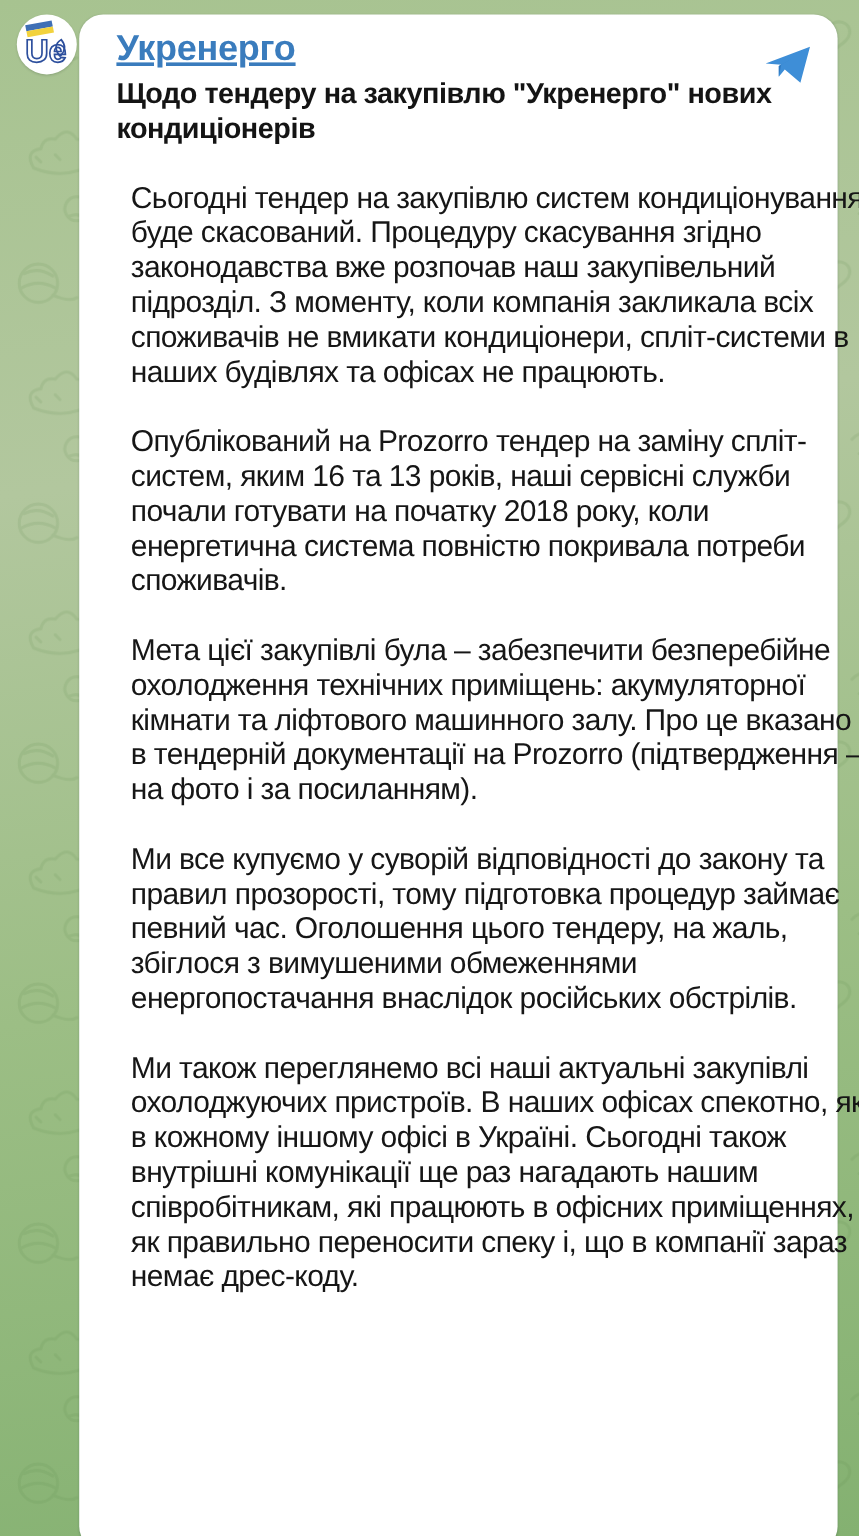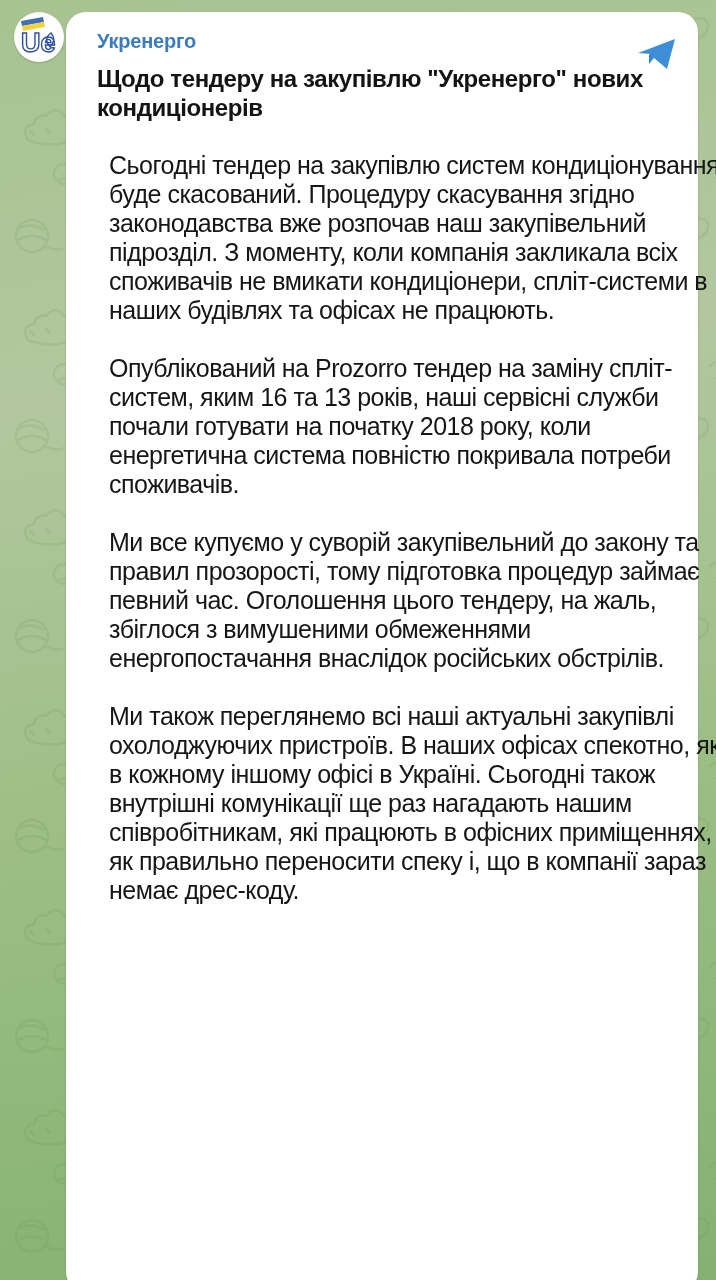--- a/index.html
+++ b/index.html
@@ -12,22 +12,22 @@
   .avatar{
     position:absolute;left:14px;top:12px;width:50px;height:50px;border-radius:50%;
     background:#ffffff;box-shadow:0 1px 2px rgba(20,40,20,.18);overflow:hidden;
   }
   .bubble{
     position:absolute;left:66px;top:12px;width:632px;height:1280px;
     background:#ffffff;border-radius:20px;box-shadow:0 1px 2px rgba(16,35,47,.2);
     box-sizing:border-box;padding:14px 18px 0 31px;
   }
   .channel-name{
-    display:block;font-weight:bold;font-size:20px;line-height:30px;color:#3a7cbd;
-    letter-spacing:-0.2px;cursor:pointer;
+    display:block;font-weight:bold;font-size:30px;line-height:30px;color:#3a7cbd;
+    letter-spacing:-0.2px;cursor:pointer;text-decoration:underline;
   }
   .msg-title{
     font-weight:bold;font-size:24px;line-height:29px;color:#141414;
     white-space:pre-line;letter-spacing:-0.4px;margin:8px 0 29px 0;
   }
   .paragraph{
     font-size:25px;line-height:29px;color:#161616;white-space:pre;
     letter-spacing:-0.5px;margin:0 0 29px 12px;
   }
   .plane-icon{position:absolute;top:26px;right:22px;width:39px;height:32px;}
@@ -81,21 +81,26 @@
 буде скасований. Процедуру скасування згідно
 законодавства вже розпочав наш закупівельний
 підрозділ. З моменту, коли компанія закликала всіх
 споживачів не вмикати кондиціонери, спліт-системи в
 наших будівлях та офісах не працюють.</div>
       <div class="paragraph">Опублікований на Prozorro тендер на заміну спліт-
 систем, яким 16 та 13 років, наші сервісні служби
 почали готувати на початку 2018 року, коли
 енергетична система повністю покривала потреби
 споживачів.</div>
-      <div class="paragraph">Ми все купуємо у суворій закупівельний до закону та
+      <div class="paragraph">Мета цієї закупівлі була – забезпечити безперебійне
+охолодження технічних приміщень: акумуляторної
+кімнати та ліфтового машинного залу. Про це вказано
+в тендерній документації на Prozorro (підтвердження –
+на фото і за посиланням).</div>
+      <div class="paragraph">Ми все купуємо у суворій відповідності до закону та
 правил прозорості, тому підготовка процедур займає
 певний час. Оголошення цього тендеру, на жаль,
 збіглося з вимушеними обмеженнями
 енергопостачання внаслідок російських обстрілів.</div>
       <div class="paragraph">Ми також переглянемо всі наші актуальні закупівлі
 охолоджуючих пристроїв. В наших офісах спекотно, як і
 в кожному іншому офісі в Україні. Сьогодні також
 внутрішні комунікації ще раз нагадають нашим
 співробітникам, які працюють в офісних приміщеннях,
 як правильно переносити спеку і, що в компанії зараз

